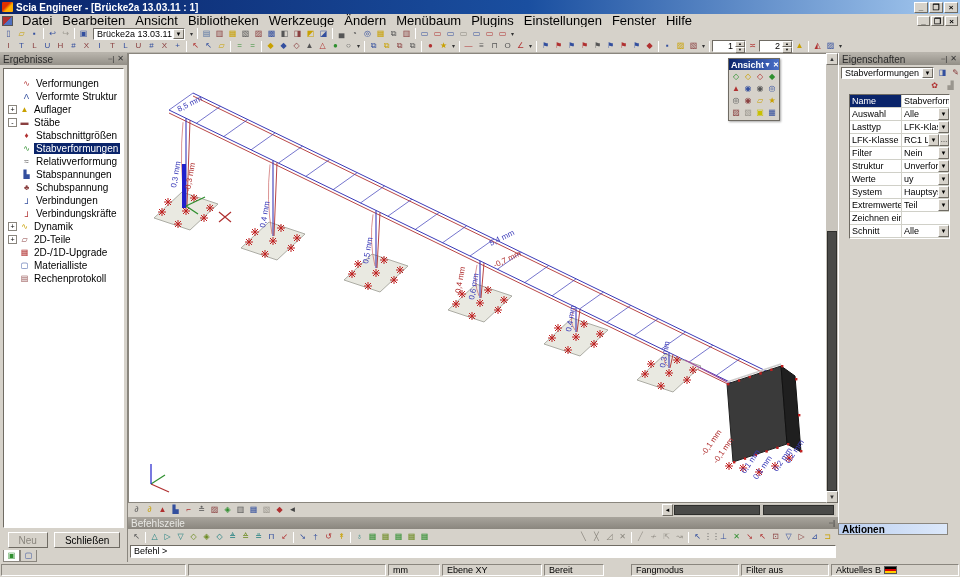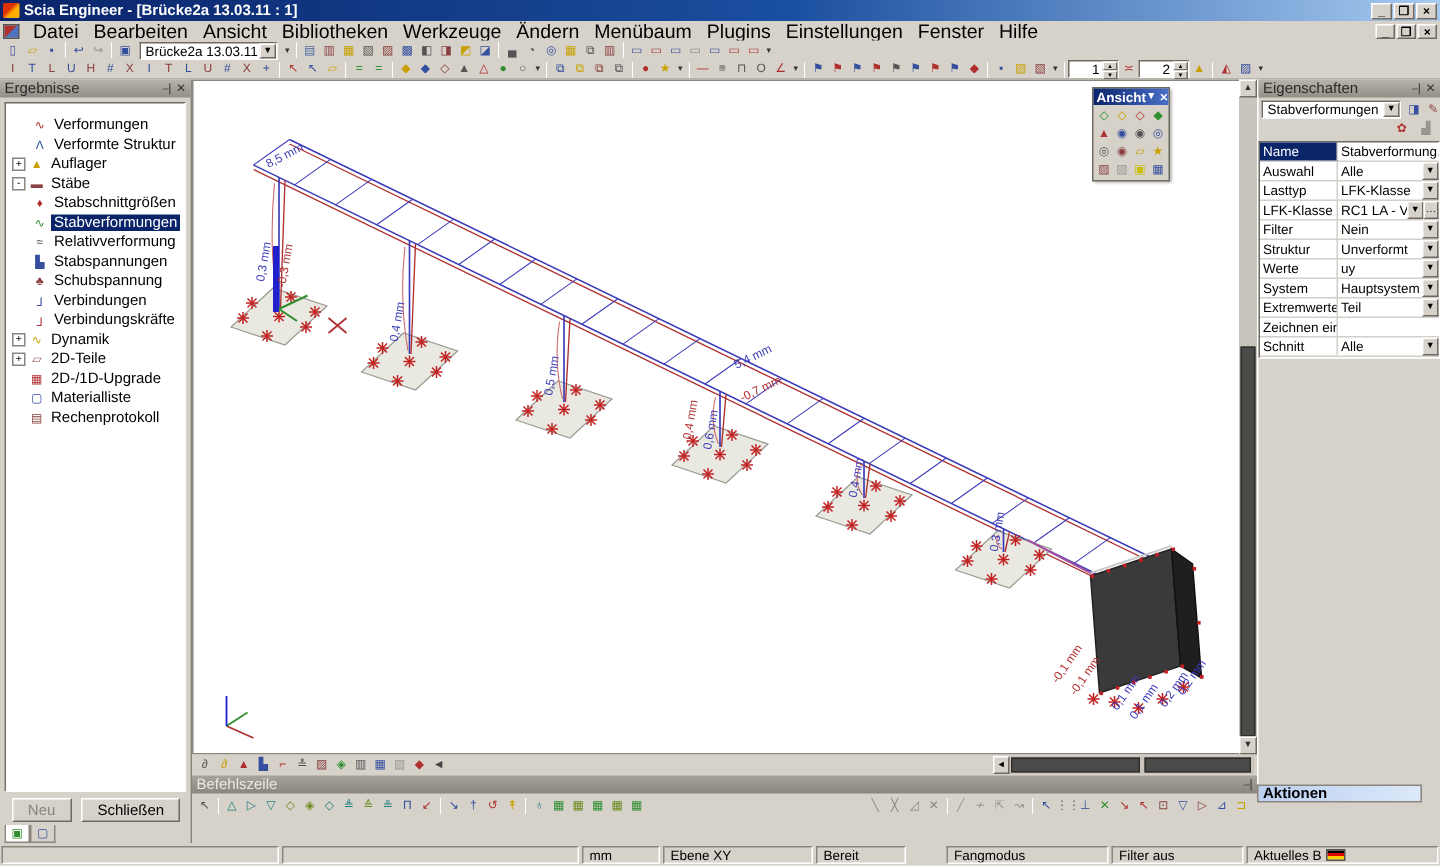--- a/index.html
+++ b/index.html
@@ -75,21 +75,21 @@
   #command-panel { position:absolute; left:128px; top:517px; width:710px; height:45px; background:#d6d2ca; }
   #command-panel .panel-head { background:linear-gradient(180deg,#a8a49c,#8a867e); color:#e8e8e4;justify-content:space-between; }
   #cmd-toolbar { height:16px; display:flex; align-items:center; padding-left:2px; }
   #cmd-snap { margin-left:auto; display:flex; align-items:center; margin-right:4px; }
   #cmd-input-row { margin:0 2px; height:13px; background:#fff; border:1px solid; border-color:#6f6b63 #fff #fff #6f6b63; font-size:9px; padding:0 3px; line-height:11px; }
 
   
   #props-panel { position:absolute; left:838px; top:53px; width:122px; height:470px; background:#d6d2ca; border-left:1px solid #fff; }
   #props-combo-row { display:flex; align-items:center; padding:2px 2px 0 2px; gap:2px; }
   #props-icons-row { display:flex; justify-content:flex-end; padding:1px 3px; gap:3px; }
-  #prop-grid { margin:1px 0; background:#fff; border:1px solid; border-color:#6f6b63 #fff #fff #6f6b63; }
+  #prop-grid { margin:1px 10px; background:#fff; border:1px solid; border-color:#6f6b63 #fff #fff #6f6b63; }
   .prow { display:flex; height:13px; border-bottom:1px solid #d0d0c8; font-size:9px; }
   .prow .pname { width:52px; padding:1px 2px; border-right:1px solid #d0d0c8; white-space:nowrap; overflow:hidden; }
   .prow .pval { flex:1; padding:1px 2px; white-space:nowrap; overflow:hidden; }
   .prow .pdrop { width:11px; background:#d6d2ca; border:1px solid; border-color:#fff #6f6b63 #6f6b63 #fff; font-size:6px; line-height:10px; text-align:center; flex:none; }
   .prow .pmore { width:10px; background:#d6d2ca; border:1px solid; border-color:#fff #6f6b63 #6f6b63 #fff; font-size:7px; line-height:9px; text-align:center; flex:none; }
   .prow.hdr .pname { background:#0a246a; color:#fff; }
 
   
   #actions-panel { position:absolute; left:838px; top:523px; width:110px; height:39px; background:#d6d2ca; }
   #actions-panel .act-head { height:12px; background:linear-gradient(90deg,#bcd0f0,#dce8fa); font-weight:bold; font-size:10px; padding:0 3px; border:1px solid #8a867e; }
@@ -629,20 +629,21 @@
         <span class="tb-icon" style="color: rgb(47, 143, 47);">✕</span>
         <span class="tb-icon" style="color: rgb(176, 48, 48);">↘</span>
         <span class="tb-icon" style="color: rgb(176, 48, 48);">↖</span>
         <span class="tb-icon" style="color: rgb(138, 64, 64);">⊡</span>
         <span class="tb-icon" style="color: rgb(51, 79, 158);">▽</span>
         <span class="tb-icon" style="color: rgb(138, 64, 64);">▷</span>
         <span class="tb-icon" style="color: rgb(51, 79, 158);">⊿</span>
         <span class="tb-icon" style="color: rgb(200, 160, 0);">⊐</span>
       </span>
   </div>
+  <div id="cmd-input-row">Befehl &gt;</div>
 </div>
 
 <div id="props-panel">
   <div class="panel-head">
     <span>Eigenschaften</span>
     <span class="ph-btns">
       <span>⎯|</span>
       <span>✕</span>
     </span>
   </div>

